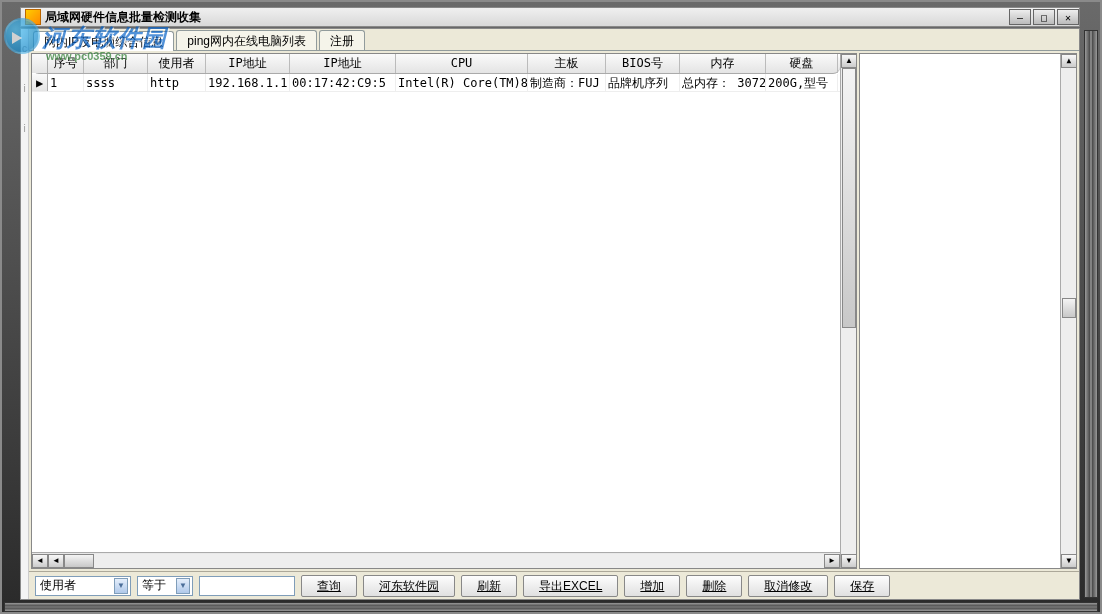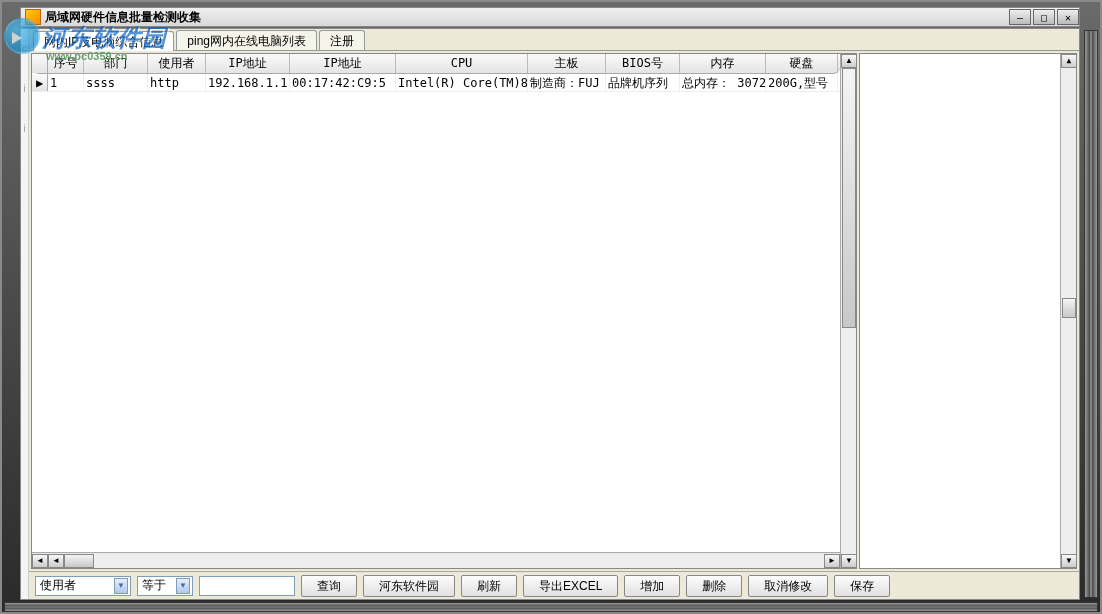--- a/index.html
+++ b/index.html
@@ -242,20 +242,21 @@
   padding:0 3px; line-height:18px;
 }
 .btn {
   height:22px;
   padding: 0 15px;
   border:1px solid #888;
   background:linear-gradient(to bottom,#fdfdfd,#e0e0e0);
   border-radius:2px;
   line-height:20px;
   cursor:default;
+  text-decoration:underline;
 }
 .grid-vscroll {
   width:16px;
   background:#e8e8e8;
   border-left:1px solid #aaa;
   display:flex;
   flex-direction:column;
 }
 .grid-vscroll .sb-thumb { width:14px; left:1px; top:0; height:260px;}
 .grid-area { display:flex; flex:1; min-height:0;}

